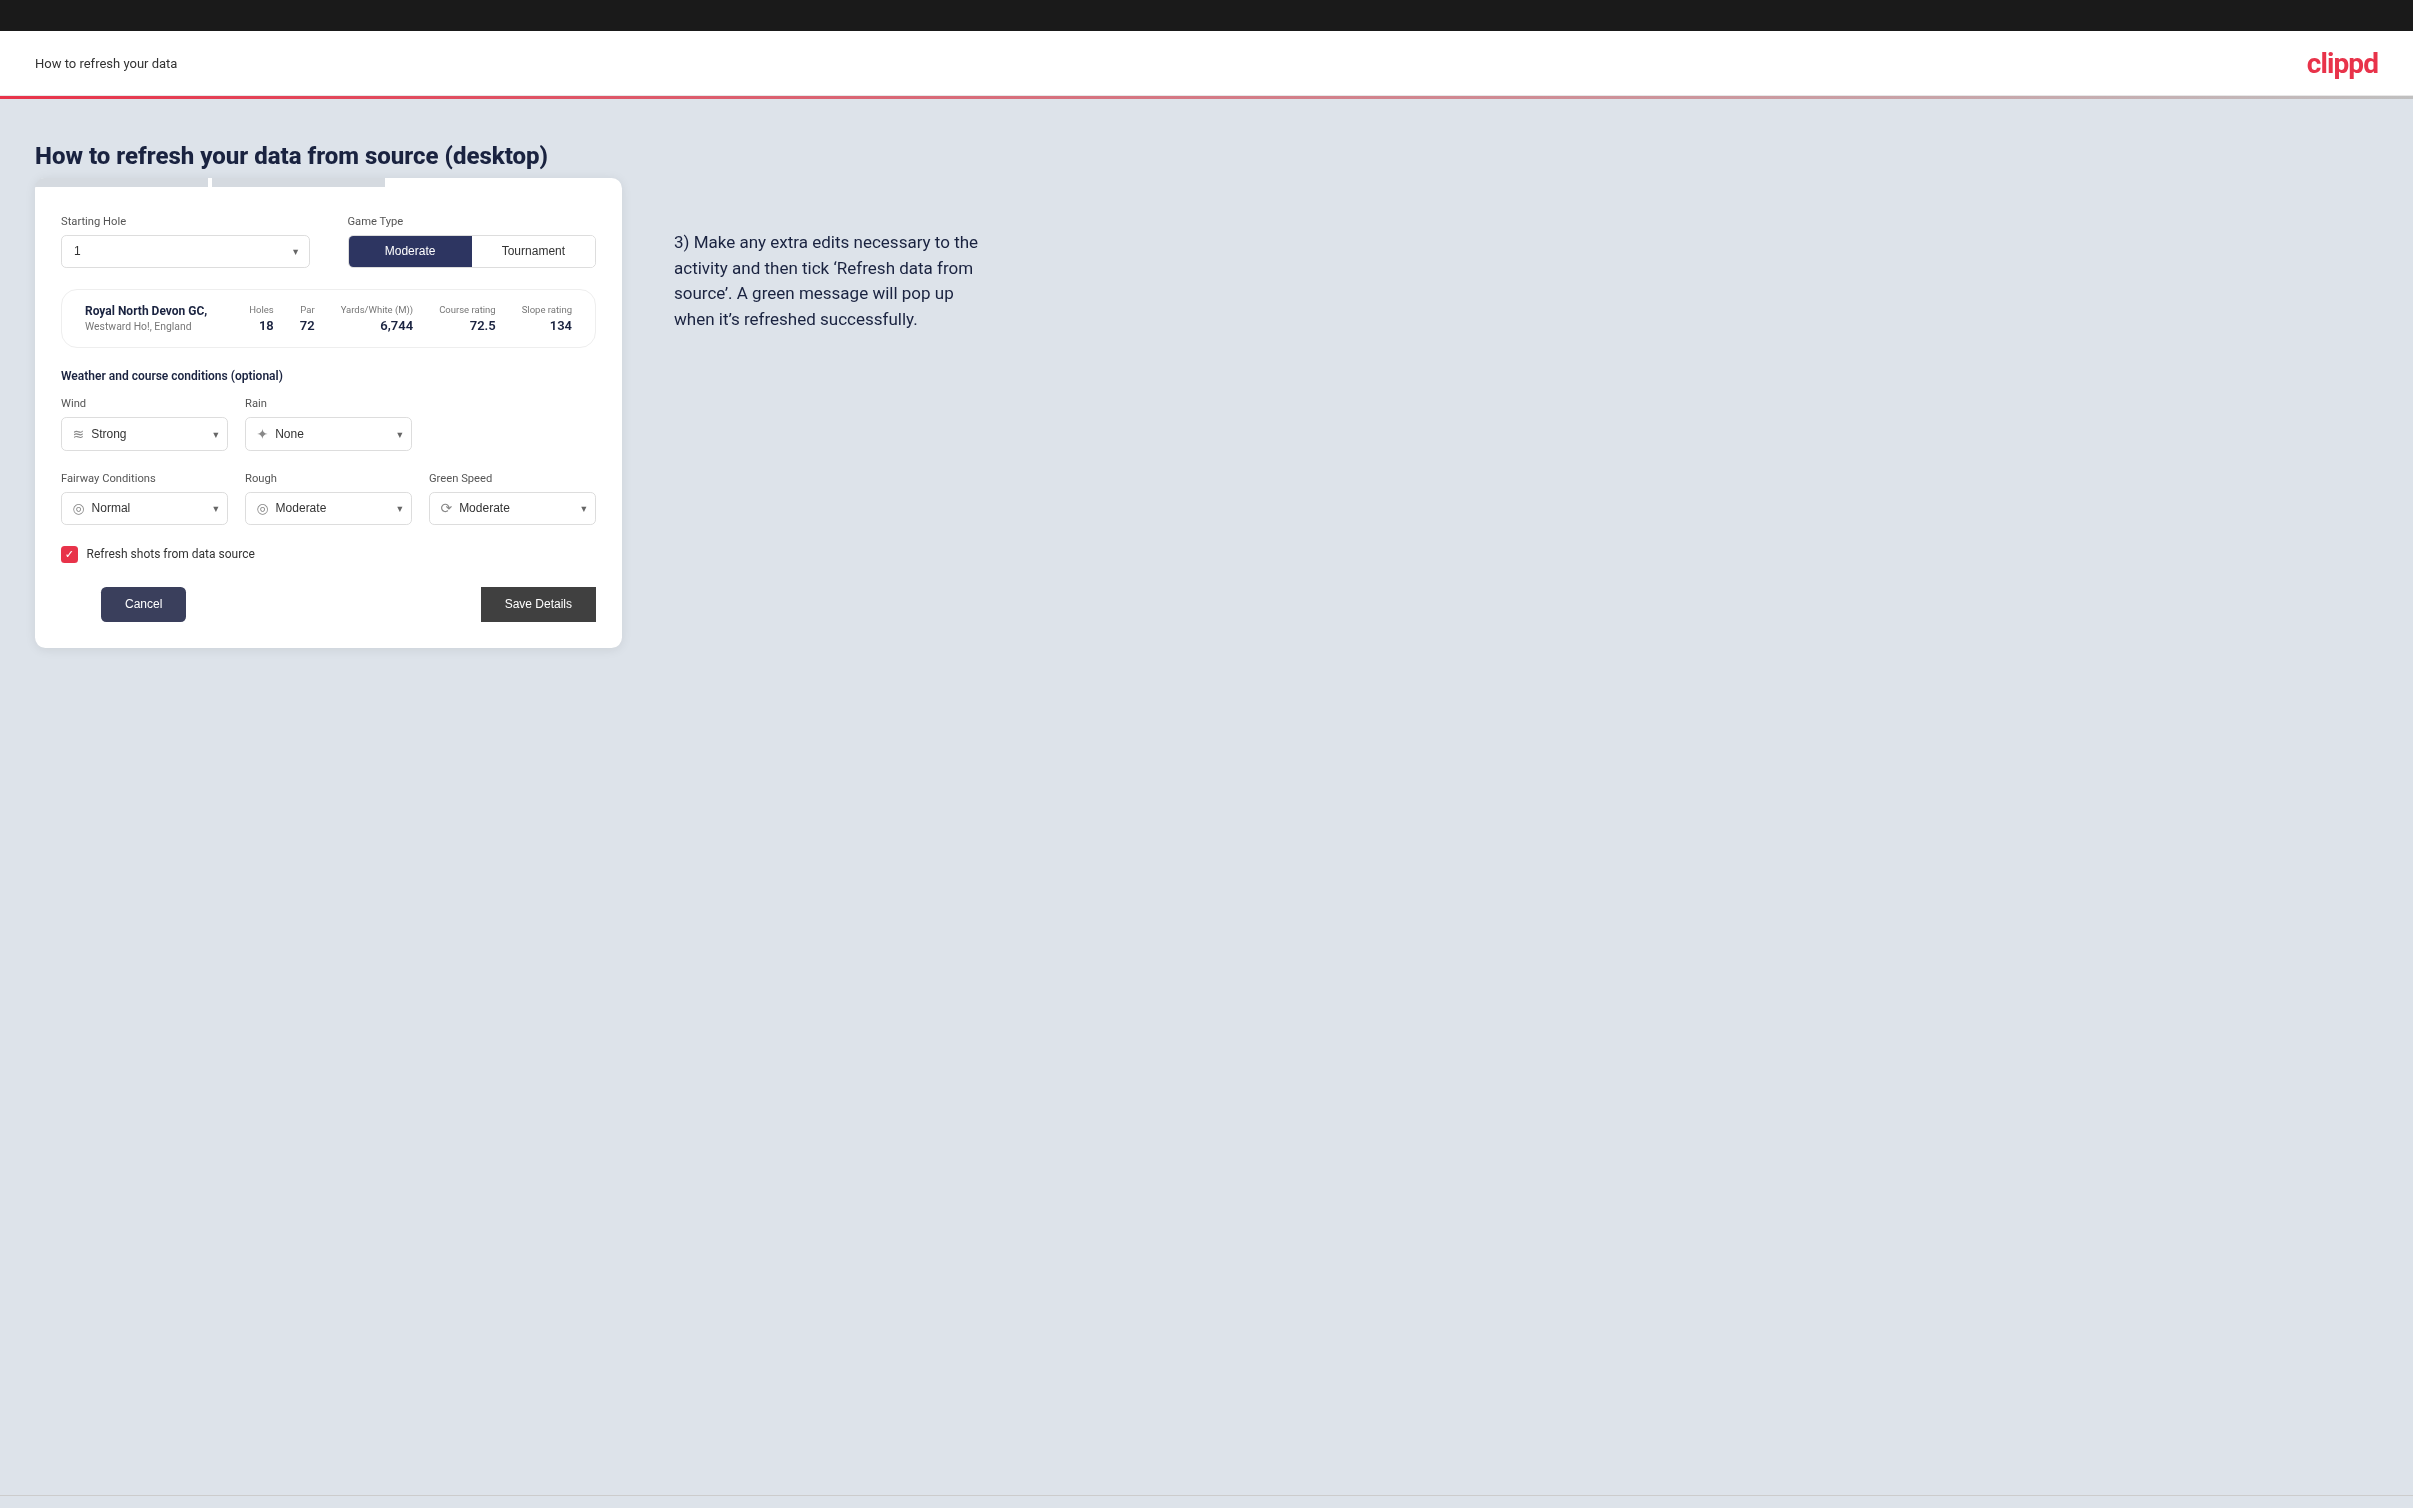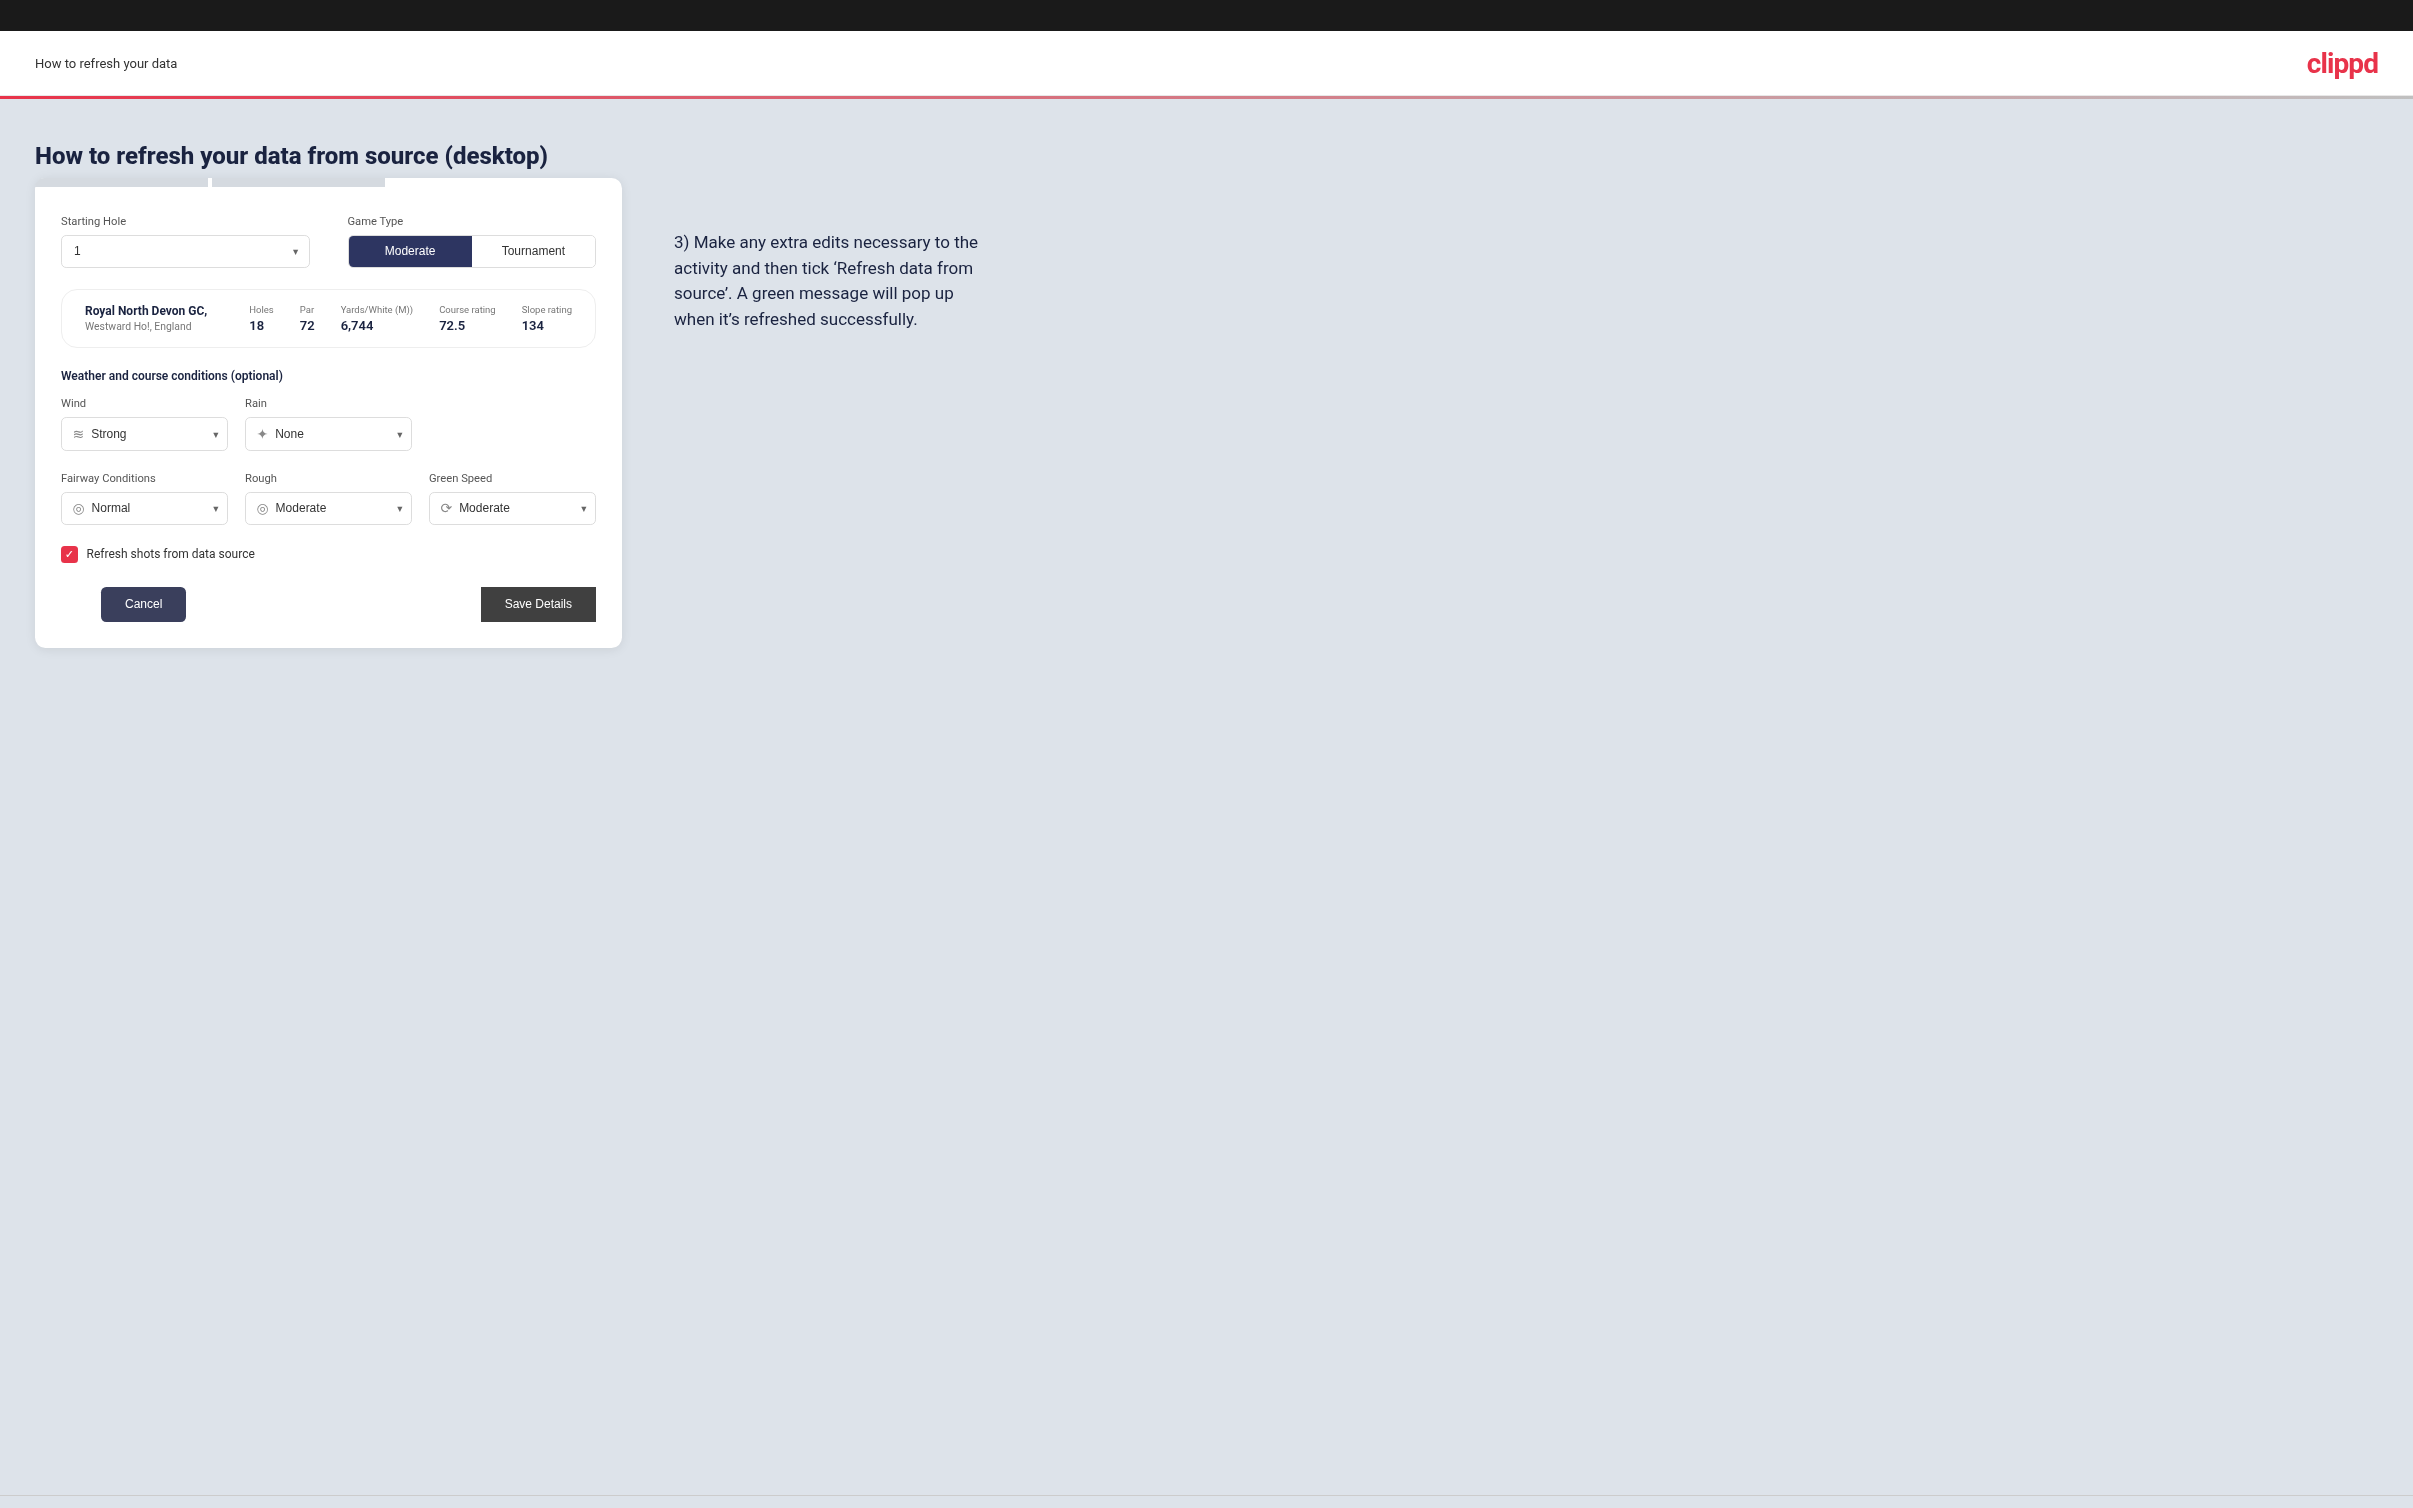--- a/index.html
+++ b/index.html
@@ -171,21 +171,21 @@
       color: #777;
       margin-top: 1.7px;
     }
 
     .course-stats {
       display: flex;
       gap: 26px;
     }
 
     .stat-item {
-      text-align: left;
+      text-align: right;
     }
 
     .stat-label {
       font-size: 9.5px;
       color: #777;
       margin-bottom: 3.5px;
     }
 
     .stat-value {
       font-size: 13px;

